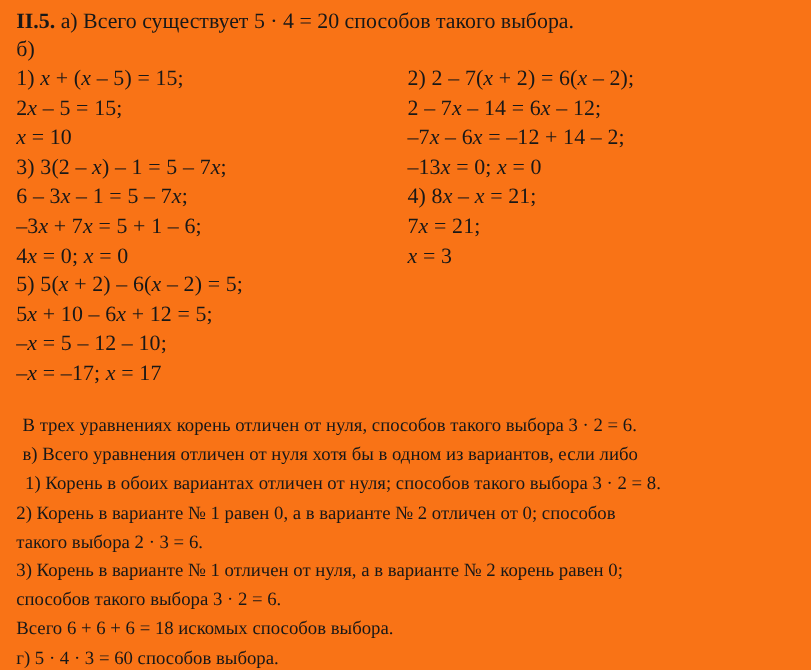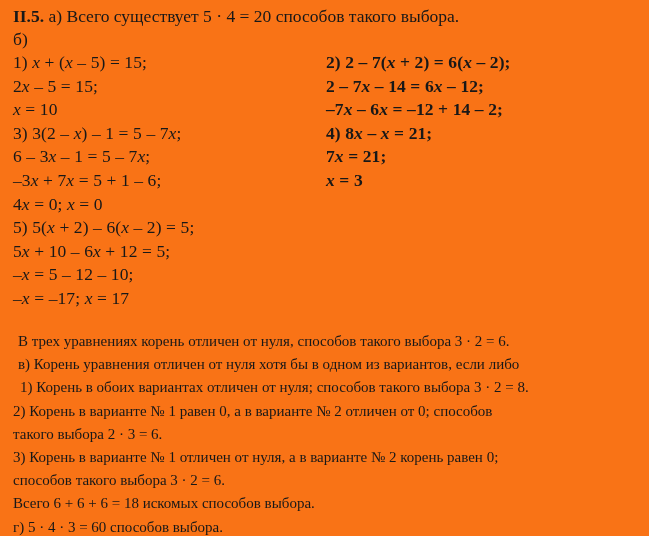--- a/index.html
+++ b/index.html
@@ -53,21 +53,21 @@
     left: 0;
     top: 51px;
     width: 649px;
     height: 268px;
   }
   .col {
     position: absolute;
     top: 0;
   }
   .col-left  { left: 13px;  width: 310px; }
-  .col-right { left: 326px; width: 318px; font-weight: bold; }
+  .col-right { left: 326px; width: 318px; }
 
   .eqline {
     font-size: 17.5px;
     line-height: 23.6px;
     height: 23.6px;
     white-space: nowrap;
     letter-spacing: 0.1px;
   }
 
   
@@ -113,30 +113,31 @@
       <div class="eqline">5) 5(<i>x</i> + 2) – 6(<i>x</i> – 2) = 5;</div>
       <div class="eqline">5<i>x</i> + 10 – 6<i>x</i> + 12 = 5;</div>
       <div class="eqline">–<i>x</i> = 5 – 12 – 10;</div>
       <div class="eqline">–<i>x</i> = –17;  <i>x</i> = 17</div>
     </div>
 
     <div class="col col-right">
       <div class="eqline">2) 2 – 7(<i>x</i> + 2) = 6(<i>x</i> – 2);</div>
       <div class="eqline">2 – 7<i>x</i> – 14 = 6<i>x</i> – 12;</div>
       <div class="eqline">–7<i>x</i> – 6<i>x</i> = –12 + 14 – 2;</div>
+      <div class="eqline">–13<i>x</i> = 0;  <i>x</i> = 0</div>
       <div class="eqline">4) 8<i>x</i> – <i>x</i> = 21;</div>
       <div class="eqline">7<i>x</i> = 21;</div>
       <div class="eqline"><i>x</i> = 3</div>
     </div>
 
   </div>
 
   <div class="prose">
     <div class="pline ind" style="top:0px">В трех уравнениях корень отличен от нуля, способов такого выбора 3 · 2 = 6.</div>
-    <div class="pline ind" style="top:23.2px">в) Корень уравнения отличен от нуля хотя бы в одном из вариантов, если либо</div>
+    <div class="pline ind" style="top:23.2px">в) Всего уравнения отличен от нуля хотя бы в одном из вариантов, если либо</div>
     <div class="pline ind2" style="top:46.4px">1) Корень в обоих вариантах отличен от нуля; способов такого выбора 3 · 2 = 8.</div>
     <div class="pline" style="top:69.6px">2) Корень в варианте № 1 равен 0, а в варианте № 2 отличен от 0; способов</div>
     <div class="pline" style="top:92.8px">такого выбора 2 · 3 = 6.</div>
     <div class="pline" style="top:116px">3) Корень в варианте № 1 отличен от нуля, а в варианте № 2 корень равен 0;</div>
     <div class="pline" style="top:139.2px">способов такого выбора 3 · 2 = 6.</div>
     <div class="pline" style="top:162.4px">Всего 6 + 6 + 6 = 18 искомых способов выбора.</div>
     <div class="pline" style="top:185.6px">г) 5 · 4 · 3 = 60 способов выбора.</div>
   </div>
 
 </div>

